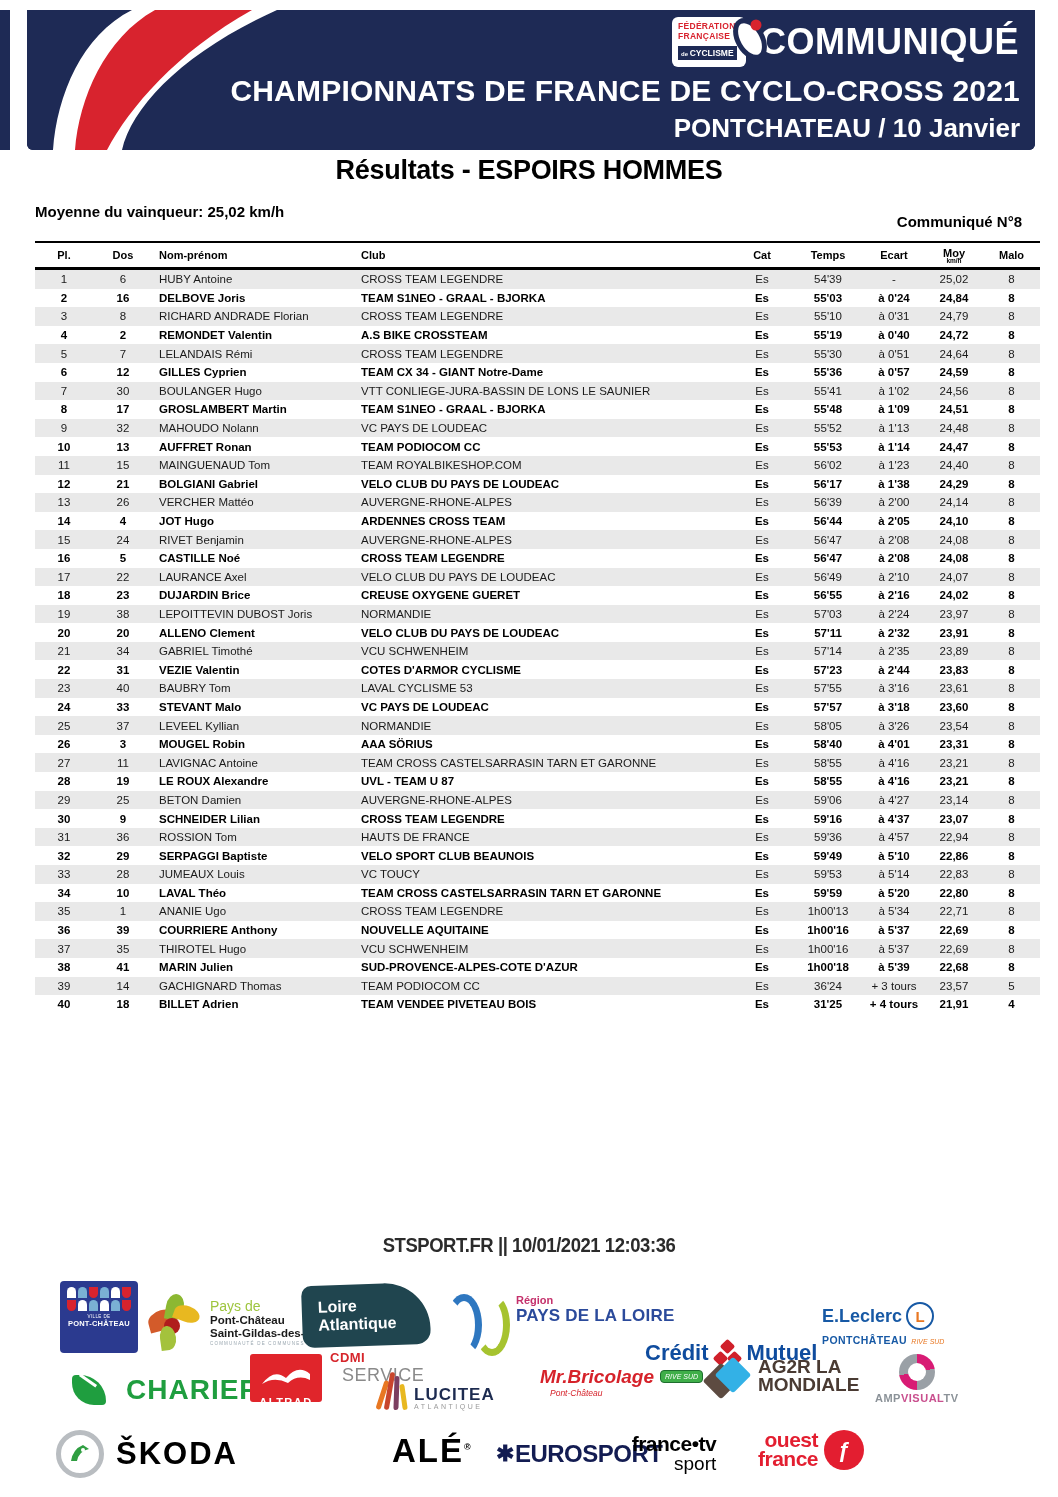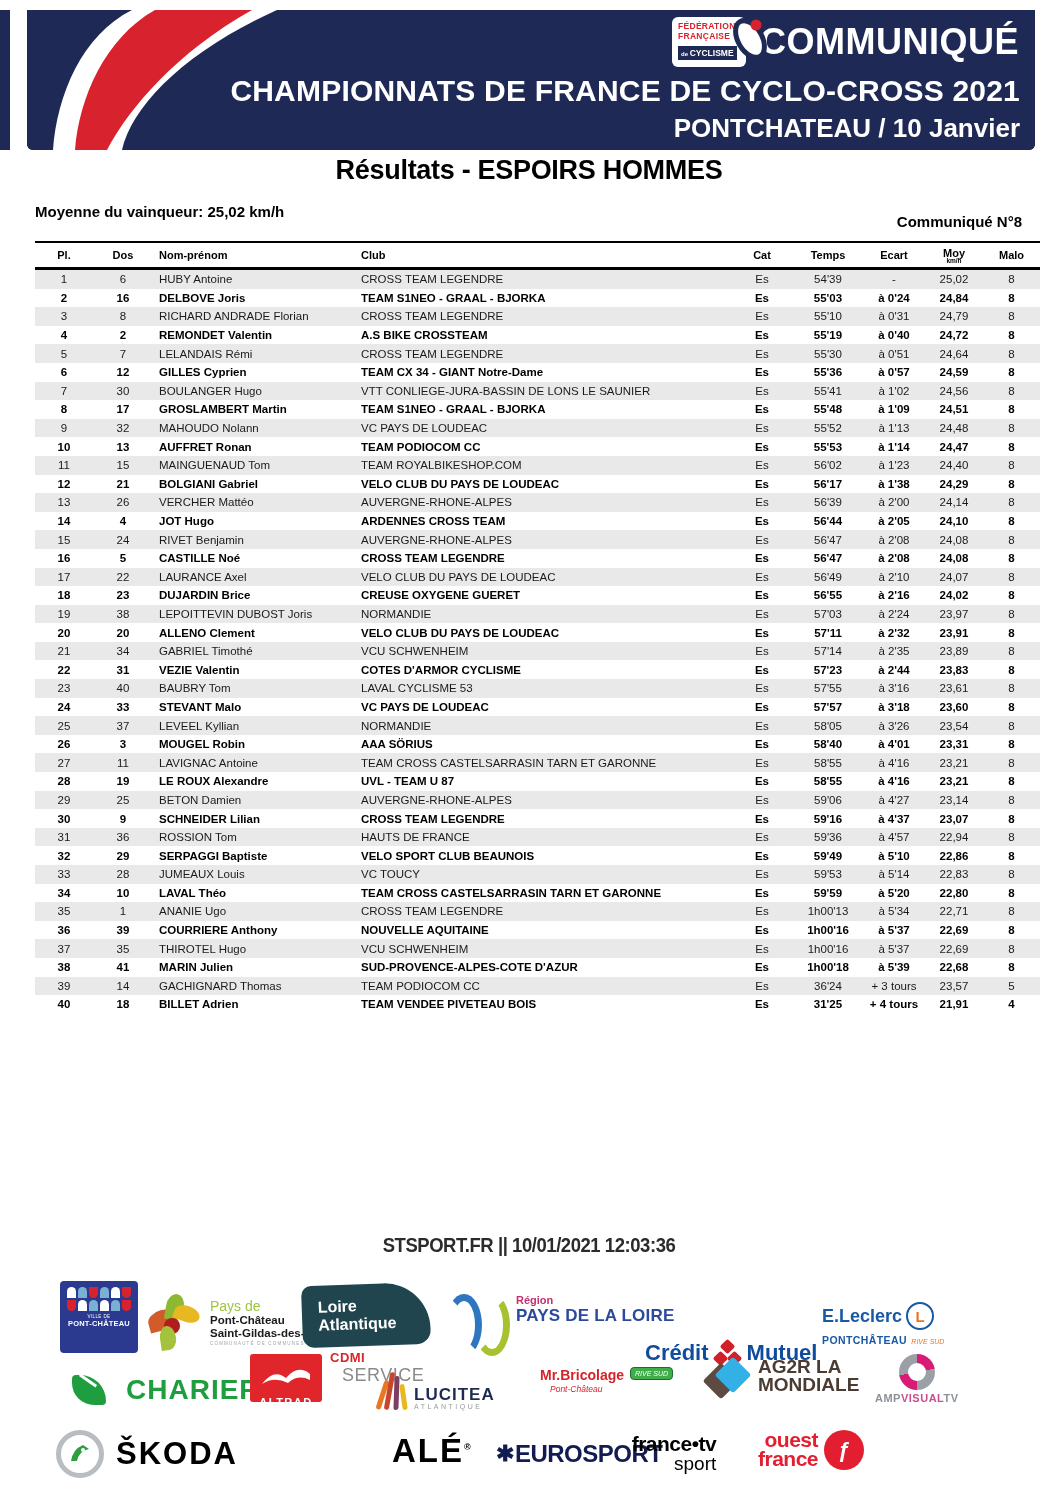--- a/index.html
+++ b/index.html
@@ -98,21 +98,21 @@
   
   .cdmi .c{color:#d6252b;font-size:13px;font-weight:bold;letter-spacing:.5px;}
   .cdmi .s{color:#8a8a8a;font-size:18px;letter-spacing:.5px;margin-left:12px;}
   
   .lucitea{display:flex;align-items:flex-end;gap:6px;}
   .flame{position:relative;width:30px;height:40px;}
   .flame i{position:absolute;bottom:0;width:5px;border-radius:4px;}
   .lucitea .n{color:#1d2b50;font-size:17px;font-weight:bold;letter-spacing:1px;line-height:1;}
   .lucitea .a{color:#999;font-size:7px;letter-spacing:2.5px;}
   
-  .brico .n{color:#d6222a;font-size:14px;font-weight:bold;}
+  .brico .n{color:#d6222a;font-size:19px;font-weight:bold;font-style:italic;}
   .brico .sub{color:#d6222a;font-size:8.5px;font-style:italic;margin-left:10px;}
   .brico .badge{display:inline-block;background:#3fae49;color:#fff;border:1.5px solid #1e6e2e;border-radius:4px;
     font-size:7px;font-style:italic;padding:2px 4px;margin-left:6px;vertical-align:4px;}
   
   .ag2r{display:flex;align-items:flex-start;gap:8px;}
   .ag-logo{position:relative;width:44px;height:44px;}
   .ag-logo i{position:absolute;width:26px;height:26px;transform:rotate(45deg);border-radius:3px;}
   .ag2r .txt{color:#4a3b33;font-size:19px;font-weight:bold;line-height:.95;}
   
   .amp{text-align:center;}

